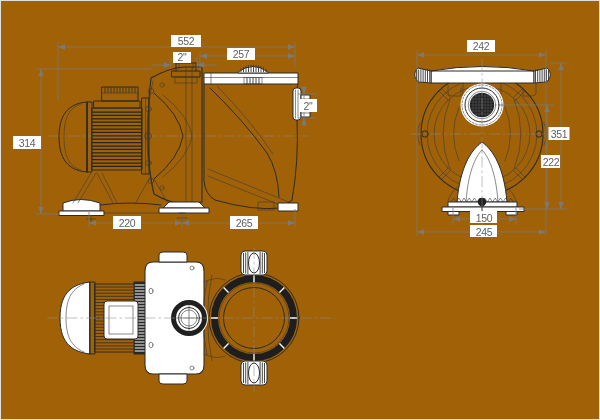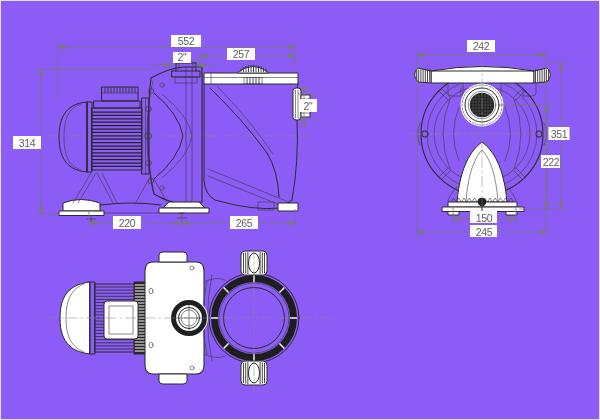--- a/index.html
+++ b/index.html
@@ -1,16 +1,16 @@
 <!DOCTYPE html>
 <html><head>
 <meta charset="utf-8">
 <style>
   html,body{margin:0;padding:0;background:#fff;}
-  .canvas{position:relative;width:600px;height:420px;background:#8b5cf6;
+  .canvas{position:relative;width:600px;height:420px;background:#a16207;
           border:1px solid #e2e0dc;box-sizing:border-box;overflow:hidden;
           font-family:"Liberation Sans", sans-serif;}
   svg{position:absolute;left:0;top:0;}
   .ln{fill:none;stroke:#2b2b2b;stroke-width:1;stroke-linecap:round;stroke-linejoin:round;}
   .lnw{fill:#ffffff;stroke:#2b2b2b;stroke-width:1;stroke-linejoin:round;}
   .thin{fill:none;stroke:#3a3a3a;stroke-width:.6;stroke-linecap:round;}
   .fin{fill:none;stroke:#242424;stroke-width:1.25;}
   .pfin{fill:none;stroke:#2a2a2a;stroke-width:.8;}
   .hat{fill:none;stroke:#333;stroke-width:.9;}
   .dim{fill:none;stroke:#7a7a7a;stroke-width:.8;}

